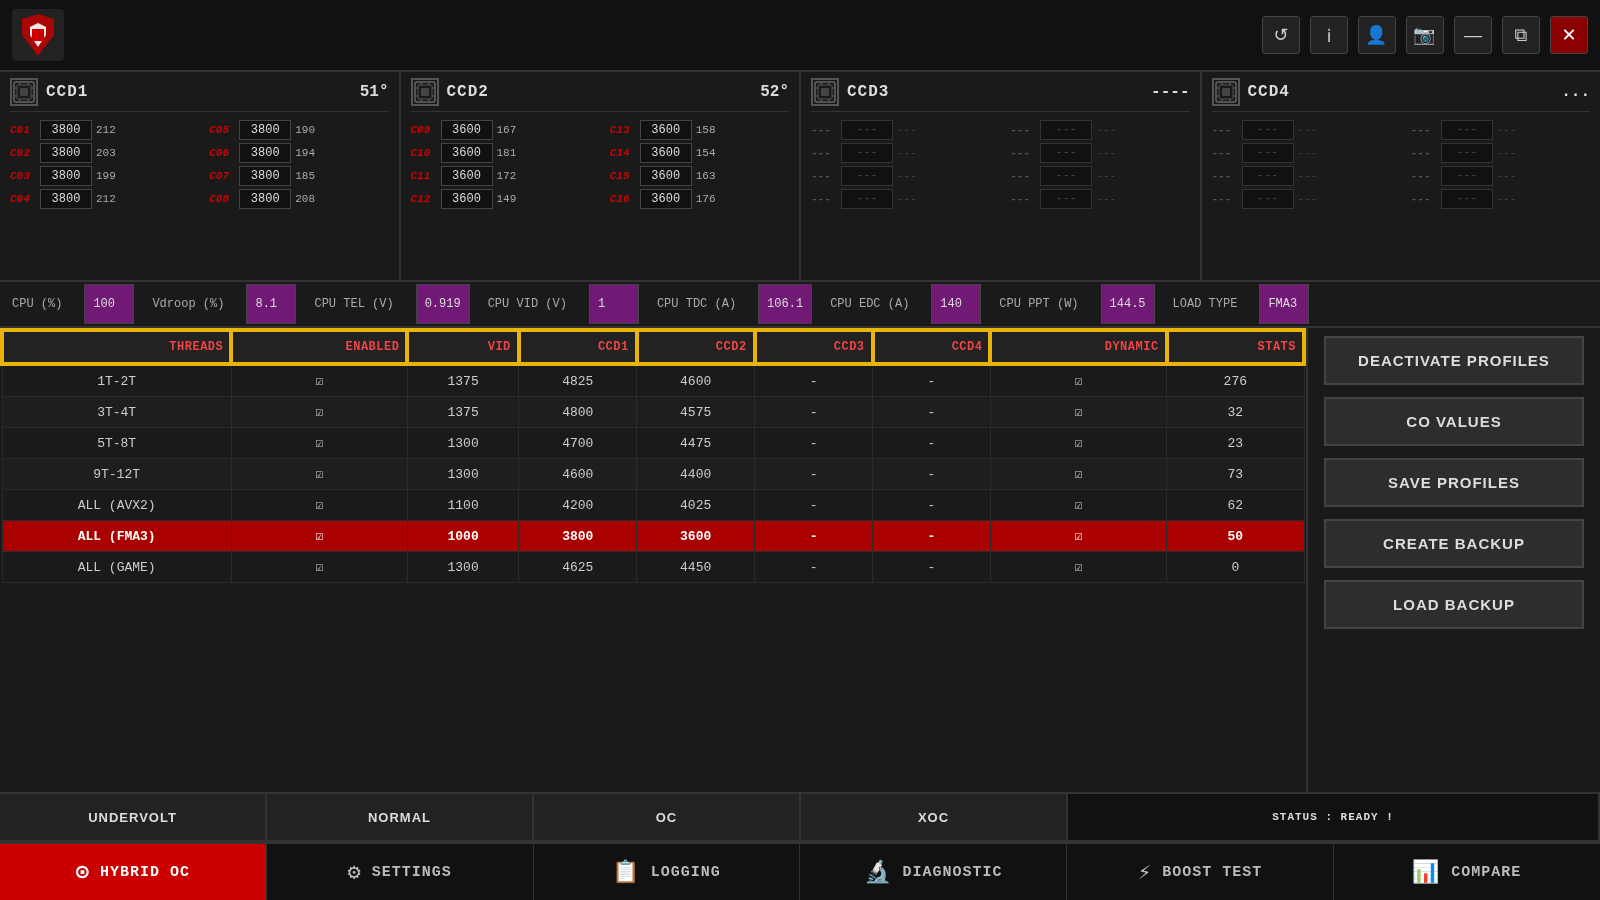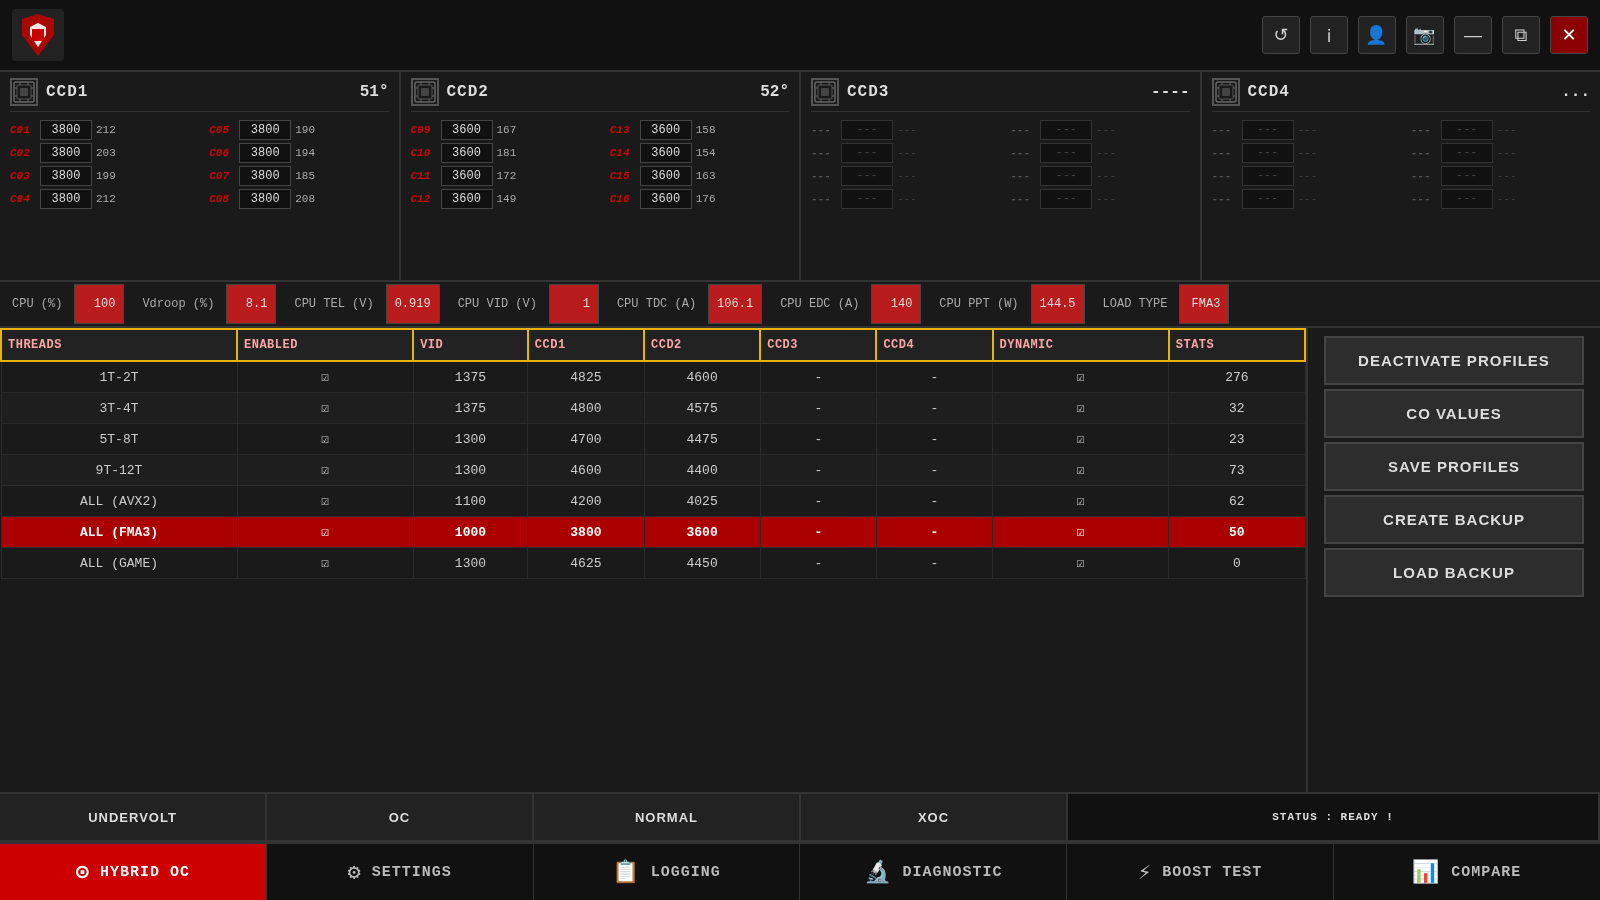--- a/index.html
+++ b/index.html
@@ -159,60 +159,60 @@
       align-items: center;
       padding: 6px 12px;
       gap: 18px;
       border-bottom: 2px solid #333;
       height: 46px;
       background: #1a1a1a;
     }
     .metric-group {
       display: flex;
       align-items: center;
-      gap: 12px;
+      gap: 22px;
     }
     .metric-label {
       color: #aaa;
       font-size: 12px;
       white-space: nowrap;
     }
     .metric-value {
-      background: #b91c1c;
+      background: #701a75;
       border: 1px solid #444;
       color: #ddd;
       font-size: 12px;
       padding: 12px 8px;
       min-width: 50px;
-      text-align: right;
+      text-align: left;
     }
 
     
     .main-content {
       display: flex;
       height: calc(900px - 72px - 210px - 46px - 50px - 58px);
     }
 
     
     .table-area {
       flex: 1;
       overflow: hidden;
     }
     .profiles-table {
       width: 100%;
       border-collapse: collapse;
     }
     .profiles-table th {
       background: #222;
-      color: #fca5a5;
+      color: #ef4444;
       padding: 8px 6px;
-      text-align: left;
+      text-align: right;
       font-size: 12px;
       font-weight: bold;
-      border: 2px solid #eab308;
+      border: 4px solid #eab308;
       letter-spacing: 0.5px;
     }
     .profiles-table td {
       padding: 7px 6px;
       text-align: center;
       font-size: 13px;
       border: 1px solid #2a2a2a;
       color: #ccc;
     }
     .profiles-table tr:nth-child(even) td { background: #1e1e1e; }
@@ -223,21 +223,21 @@
       font-weight: bold;
     }
     .checkbox-cell { color: #ccc; font-size: 14px; }
     .threads-col { text-align: left; padding-left: 12px; }
 
     
     .side-buttons {
       width: 294px;
       display: flex;
       flex-direction: column;
-      gap: 4px;
+      gap: 12px;
       padding: 8px 16px;
       background: #1a1a1a;
       border-left: 2px solid #333;
     }
     .side-btn {
       background: #2d2d2d;
       border: 2px solid #444;
       color: #ddd;
       font-size: 15px;
       font-weight: bold;
@@ -766,22 +766,22 @@
       <button class="side-btn">DEACTIVATE PROFILES</button>
       <button class="side-btn">CO VALUES</button>
       <button class="side-btn">SAVE PROFILES</button>
       <button class="side-btn">CREATE BACKUP</button>
       <button class="side-btn">LOAD BACKUP</button>
     </div>
 </div>
 
 <div class="bottom-buttons" id="bottom-buttons">
     <button class="bottom-btn">UNDERVOLT</button>
+    <button class="bottom-btn">NORMAL</button>
     <button class="bottom-btn">OC</button>
-    <button class="bottom-btn">NORMAL</button>
     <button class="bottom-btn">XOC</button>
     <div class="status-area">STATUS : READY !</div>
   </div>
 
 <div class="nav-bar" id="nav-bar">
     <div class="nav-item active">
     <span class="nav-icon">⊙</span>
     <span>HYBRID OC</span>
   </div>
     <div class="nav-item">

